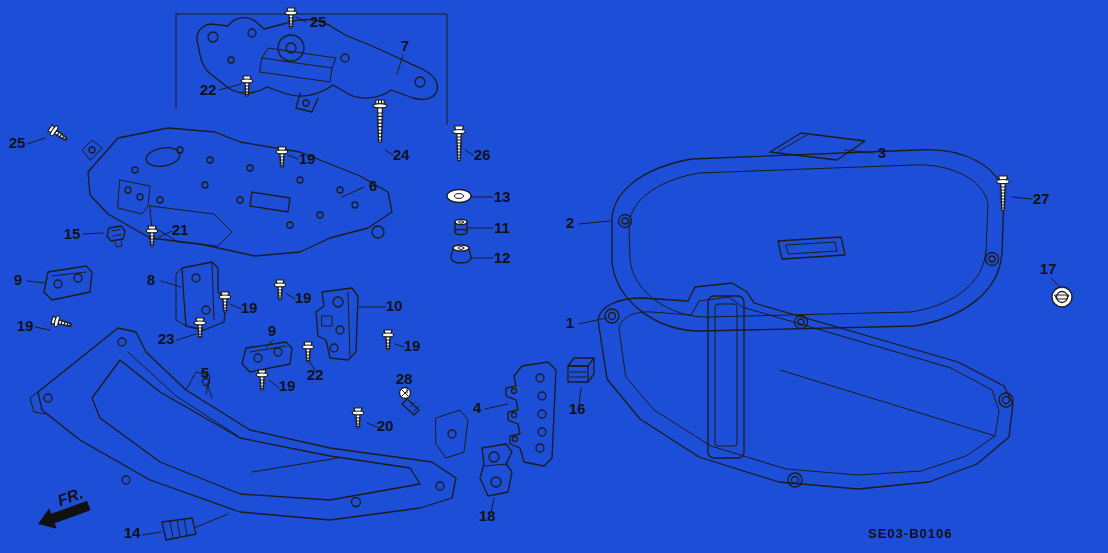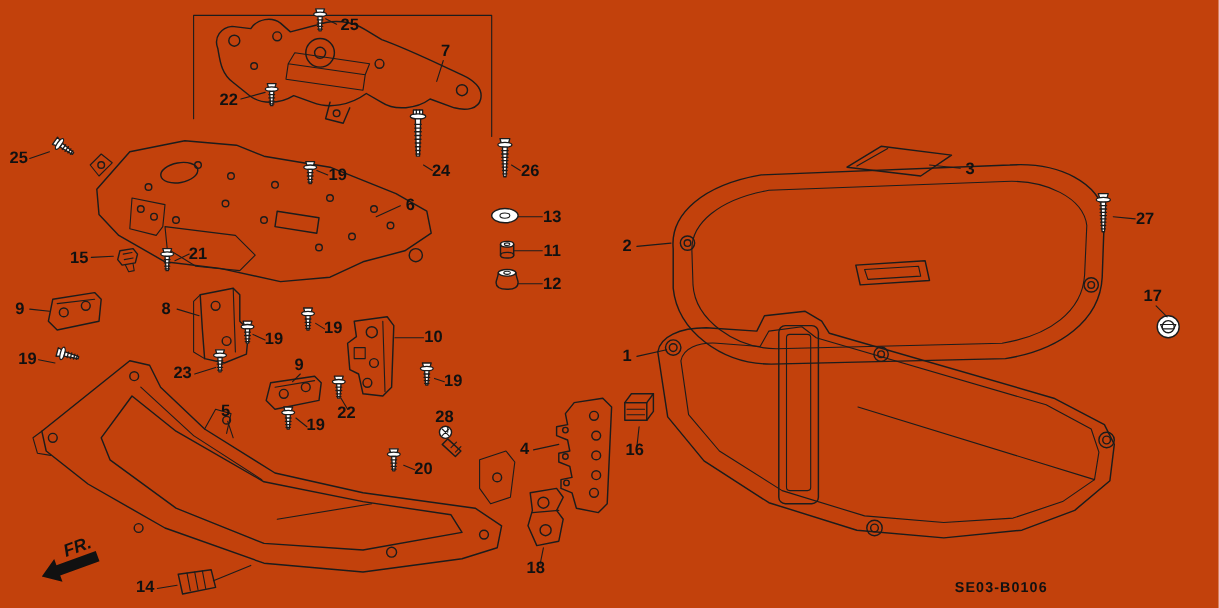--- a/index.html
+++ b/index.html
@@ -1,16 +1,16 @@
 <!DOCTYPE html>
 <html><head>
 <meta charset="utf-8">
 <style>
   html,body{margin:0;padding:0;background:#ffffff;}
-  .stage{position:relative;width:1108px;height:553px;background:#c2410c;overflow:hidden;
+  .stage{position:relative;width:1108px;height:553px;background:#1d4ed8;overflow:hidden;
          font-family:"Liberation Sans",sans-serif;}
   svg{position:absolute;left:0;top:0;}
   .ln{fill:none;stroke:#1c1c1c;stroke-width:1.3;stroke-linejoin:round;stroke-linecap:round;}
   .ln2{fill:none;stroke:#1c1c1c;stroke-width:1;stroke-linejoin:round;stroke-linecap:round;}
   .wh{fill:#ffffff;stroke:#1c1c1c;stroke-width:1.3;stroke-linejoin:round;}
   .callout{font:bold 15px "Liberation Sans",sans-serif;fill:#111111;}
   .code{font:bold 13px "Liberation Sans",sans-serif;fill:#111111;letter-spacing:1px;}
   .fr{font:bold italic 16px "Liberation Sans",sans-serif;fill:#111111;}
 </style>
 </head>

